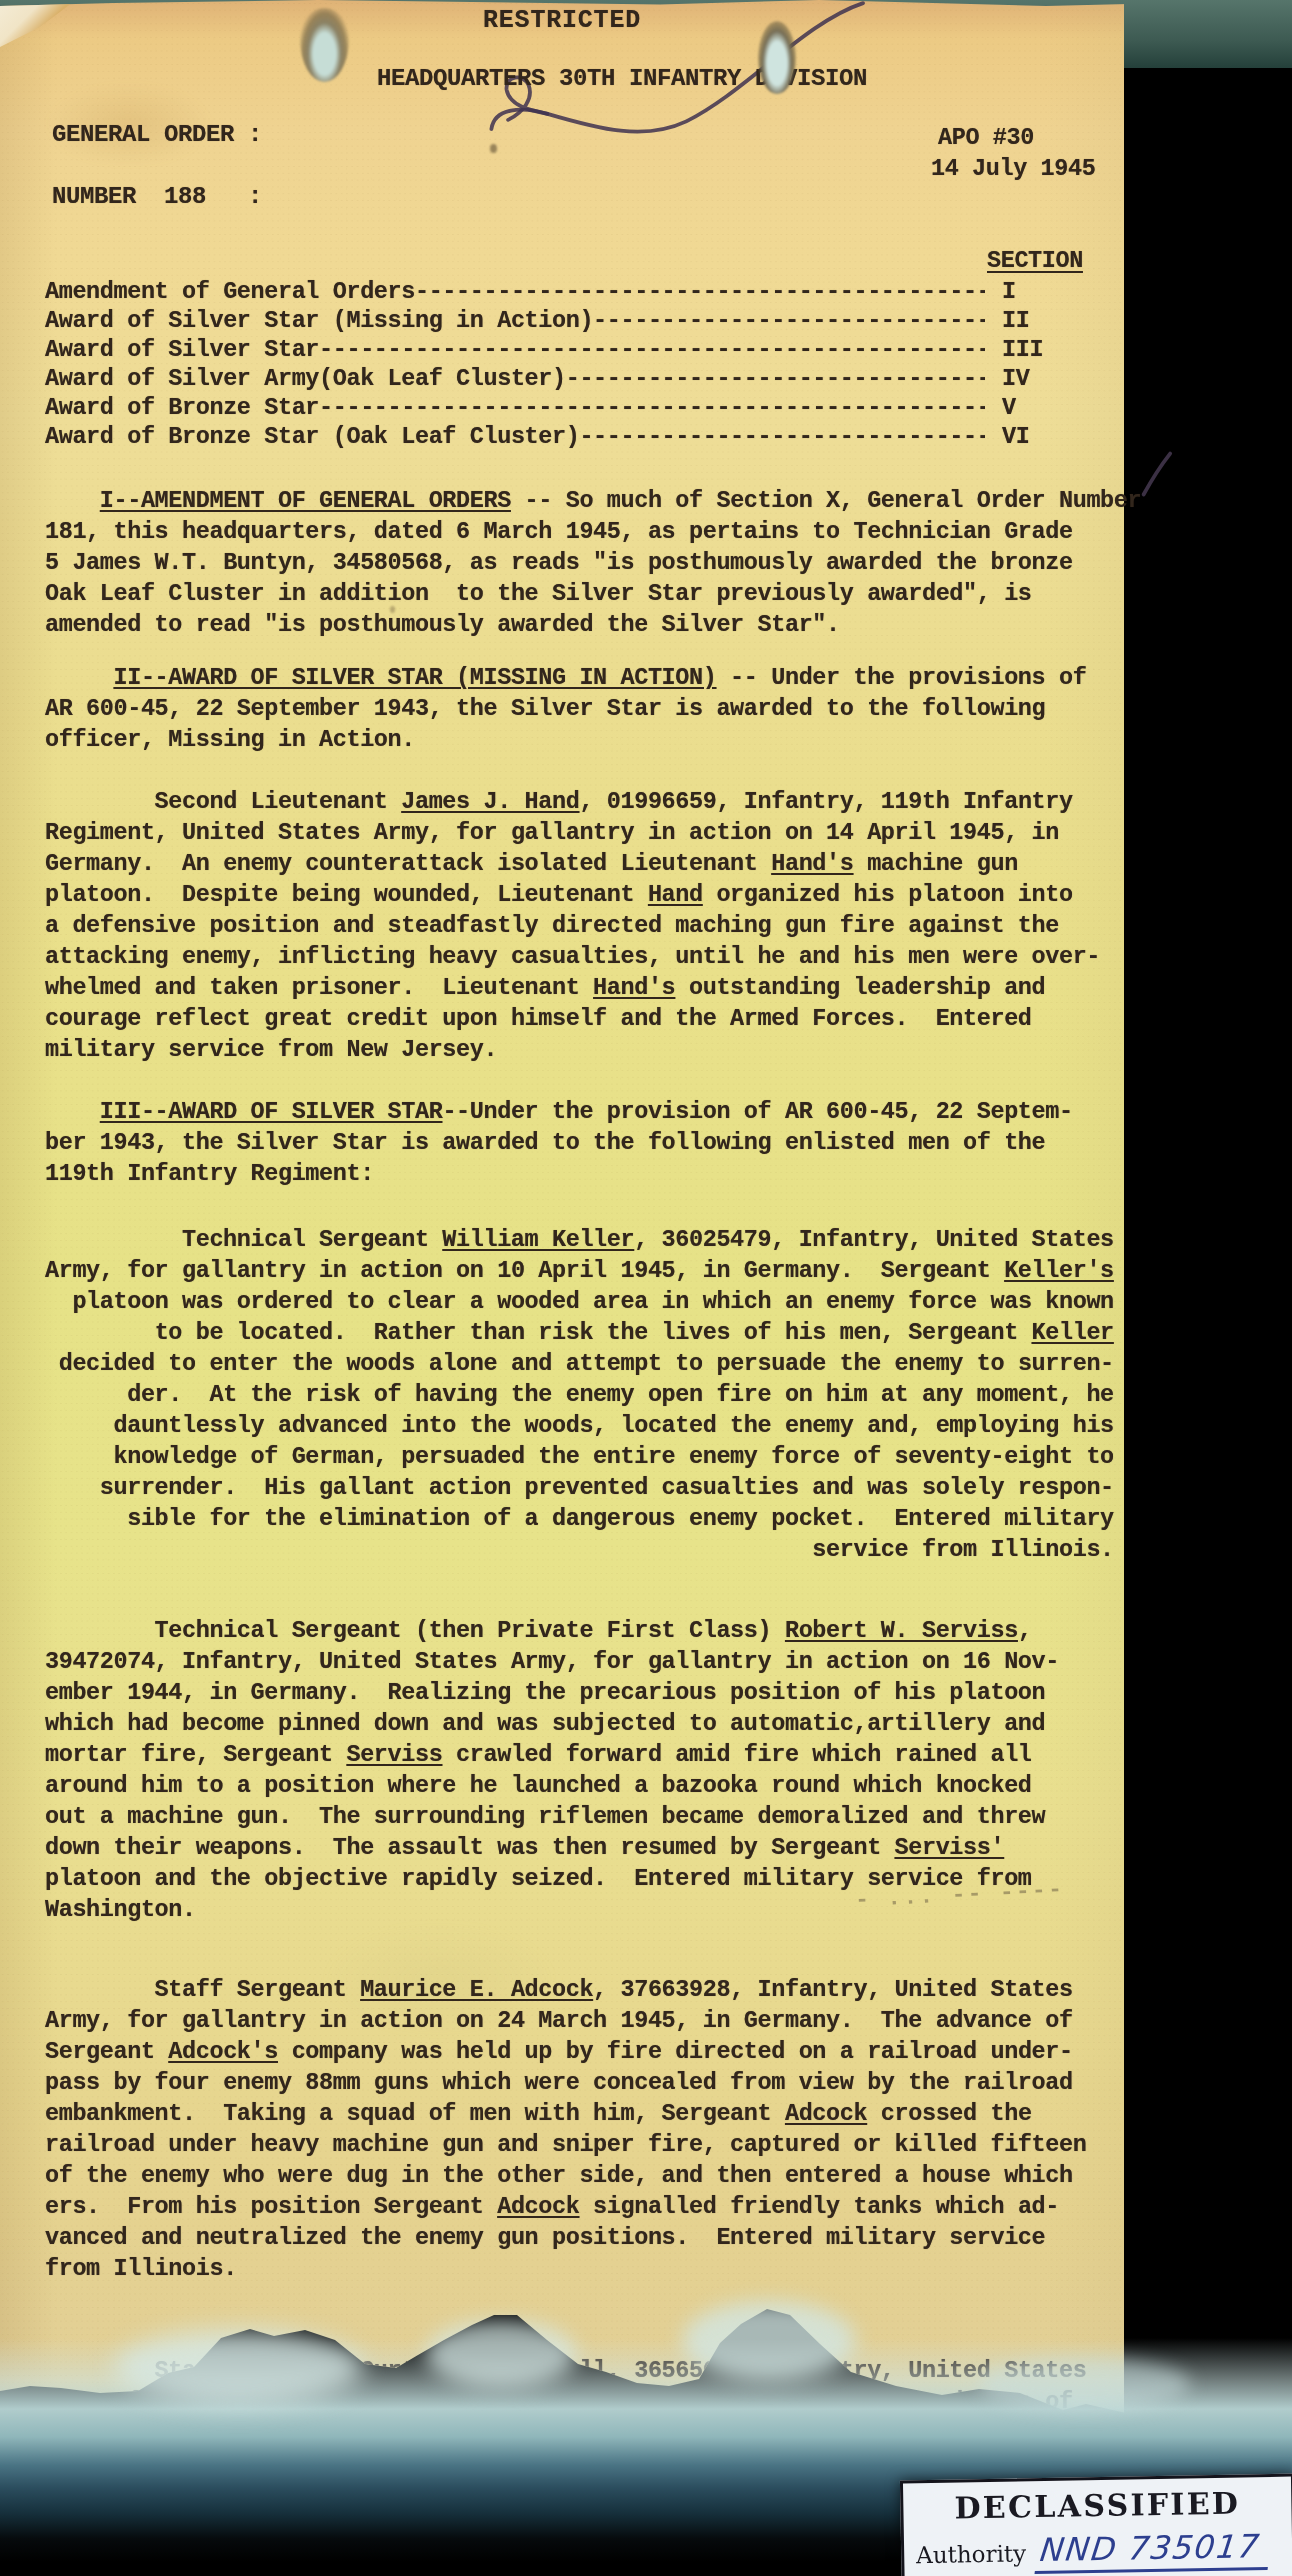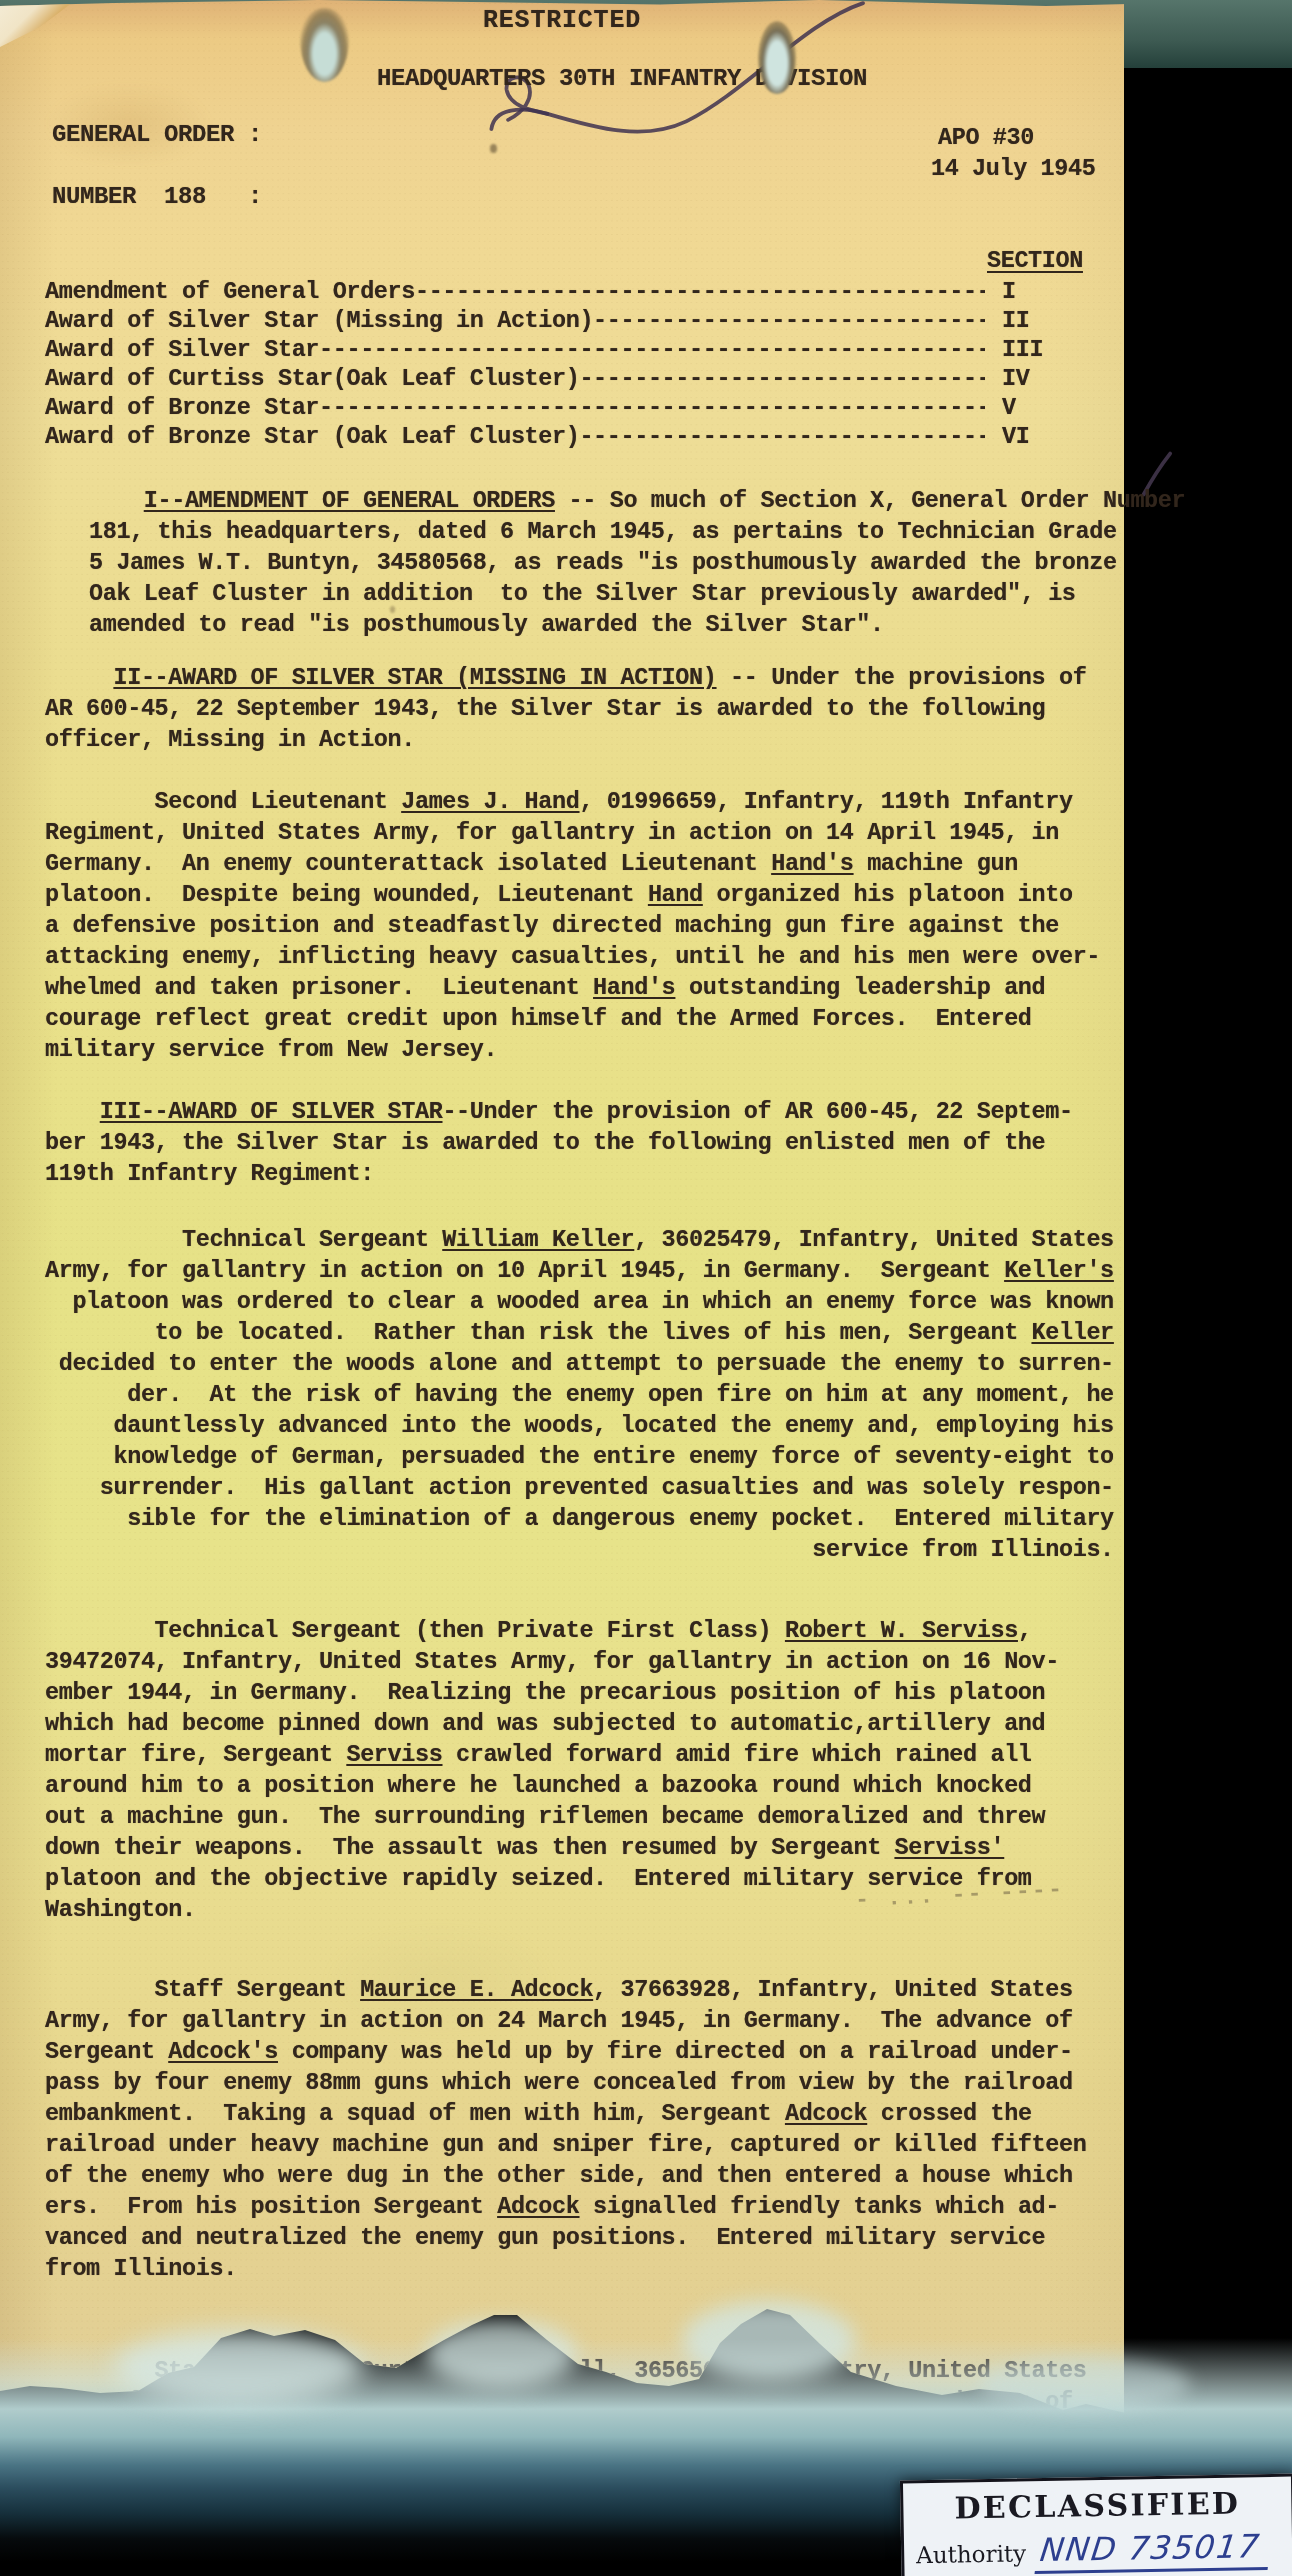--- a/index.html
+++ b/index.html
@@ -129,27 +129,27 @@
     <div class="tw fs-head order-label">GENERAL ORDER :</div>
     <div class="tw fs-body apo">APO #30</div>
     <div class="tw fs-body date">14 July 1945</div>
     <div class="tw fs-head number-label">NUMBER  188   :</div>
 
     <div class="tw fs-body section-head">SECTION</div>
     <div class="toc">
         <div class="toc-row"><span class="toc-label">Amendment of General Orders</span><span class="toc-dashes">------------------------------------------------------------------------------------------</span><span class="toc-numeral">I</span></div>
         <div class="toc-row"><span class="toc-label">Award of Silver Star (Missing in Action)</span><span class="toc-dashes">------------------------------------------------------------------------------------------</span><span class="toc-numeral">II</span></div>
         <div class="toc-row"><span class="toc-label">Award of Silver Star</span><span class="toc-dashes">------------------------------------------------------------------------------------------</span><span class="toc-numeral">III</span></div>
-        <div class="toc-row"><span class="toc-label">Award of Curtiss Star(Oak Leaf Cluster)</span><span class="toc-dashes">------------------------------------------------------------------------------------------</span><span class="toc-numeral">IV</span></div>
+        <div class="toc-row"><span class="toc-label">Award of Silver Army(Oak Leaf Cluster)</span><span class="toc-dashes">------------------------------------------------------------------------------------------</span><span class="toc-numeral">IV</span></div>
         <div class="toc-row"><span class="toc-label">Award of Bronze Star</span><span class="toc-dashes">------------------------------------------------------------------------------------------</span><span class="toc-numeral">V</span></div>
         <div class="toc-row"><span class="toc-label">Award of Bronze Star (Oak Leaf Cluster)</span><span class="toc-dashes">------------------------------------------------------------------------------------------</span><span class="toc-numeral">VI</span></div>
       </div>
 
     <div class="doc-body">
-        <div class="para" style="top: 485px; margin-left: 44px;">
+        <div class="para" style="top: 485px;">
           <div class="tl"><span>    </span><span class="u">I--AMENDMENT OF GENERAL ORDERS</span><span> -- So much of Section X, General Order Number</span></div>
           <div class="tl"><span>181, this headquarters, dated 6 March 1945, as pertains to Technician Grade</span></div>
           <div class="tl"><span>5 James W.T. Buntyn, 34580568, as reads "is posthumously awarded the bronze</span></div>
           <div class="tl"><span>Oak Leaf Cluster in addition  to the Silver Star previously awarded", is</span></div>
           <div class="tl"><span>amended to read "is posthumously awarded the Silver Star".</span></div>
         </div>
         <div class="para" style="top: 662px;">
           <div class="tl"><span>     </span><span class="u">II--AWARD OF SILVER STAR (MISSING IN ACTION)</span><span> -- Under the provisions of</span></div>
           <div class="tl"><span>AR 600-45, 22 September 1943, the Silver Star is awarded to the following</span></div>
           <div class="tl"><span>officer, Missing in Action.</span></div>

